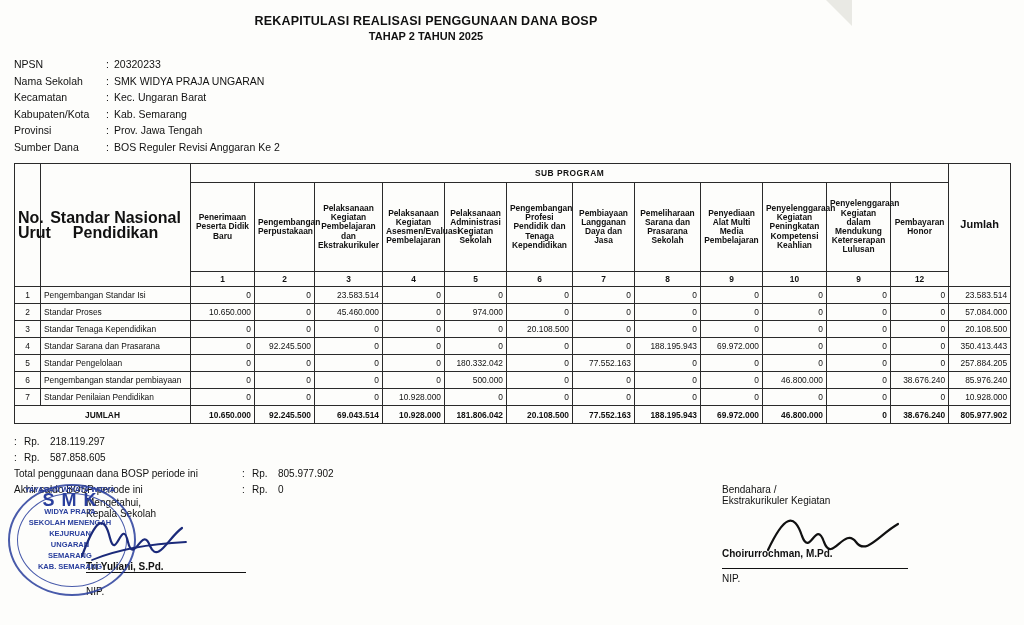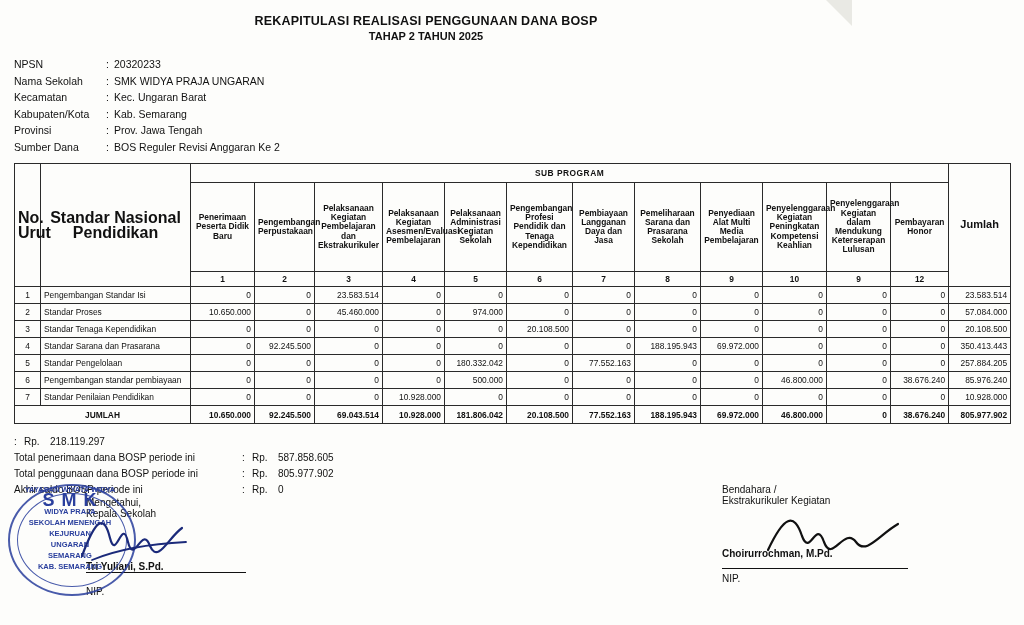--- a/index.html
+++ b/index.html
@@ -496,21 +496,20 @@
     </tbody>
   </table>
 
   <div class="summary">
     <div class="summary-row">
       <div class="summary-colon">:</div>
       <div class="summary-rp">Rp.</div>
       <div class="summary-value">218.119.297</div>
     </div>
     <div class="summary-row">
-      <div class="summary-label">Total penerimaan dana BOSP periode ini</div>
       <div class="summary-colon">:</div>
       <div class="summary-rp">Rp.</div>
       <div class="summary-value">587.858.605</div>
     </div>
     <div class="summary-row">
       <div class="summary-label">Total penggunaan dana BOSP periode ini</div>
       <div class="summary-colon">:</div>
       <div class="summary-rp">Rp.</div>
       <div class="summary-value">805.977.902</div>
     </div>

